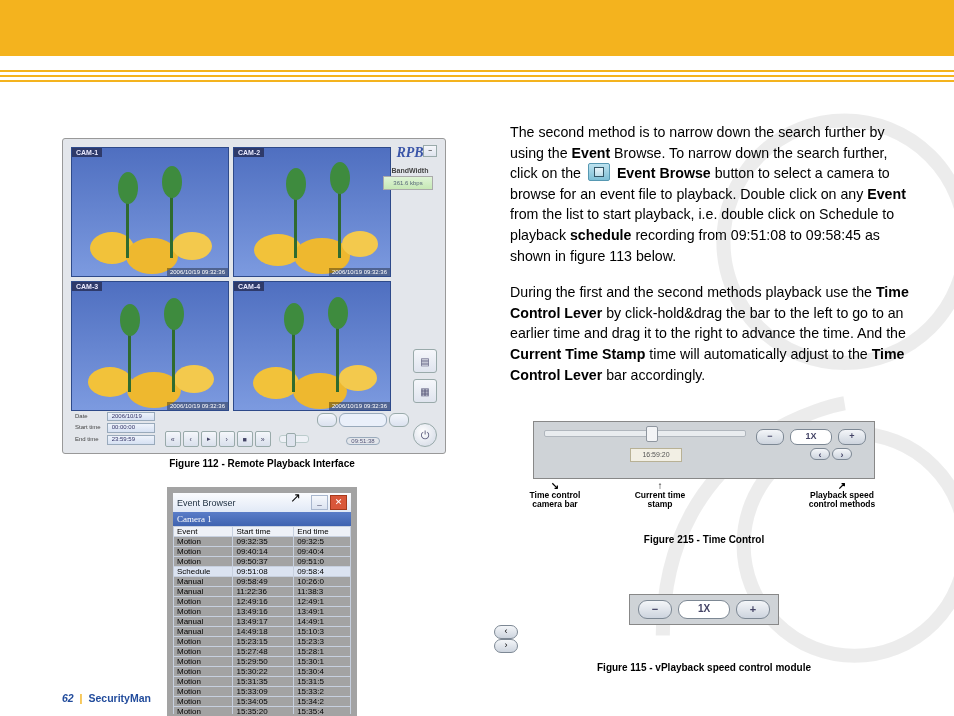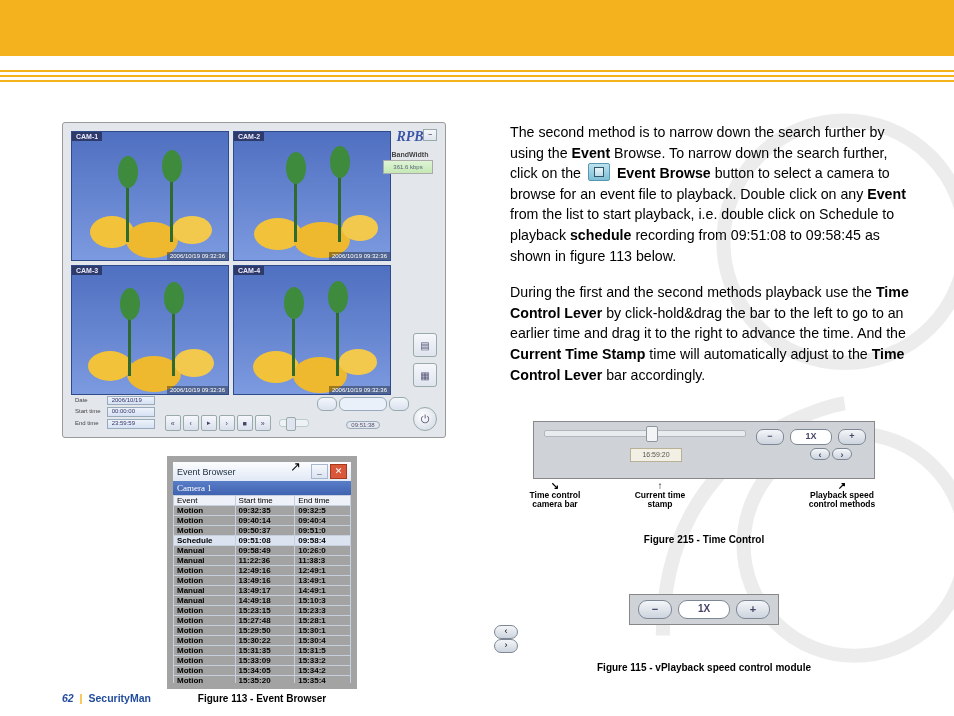--- a/index.html
+++ b/index.html
@@ -1,21 +1,21 @@
 <!DOCTYPE html>
 <html><head>
 <meta charset="utf-8">
 <style>
   html,body{margin:0;padding:0;font-family:"Myriad Pro","Segoe UI",Arial,sans-serif;background:#fff;color:#000;}
   .page{width:954px;height:716px;position:relative;overflow:hidden;}
   .top-bar{background:#f4b31e;height:56px;}
   .white-gap{height:14px;background:#fff;}
   .rule-thin{height:2px;background:#f4b31e;}
   .content{position:absolute;left:62px;right:40px;top:122px;bottom:34px;display:flex;gap:32px;}
-  .left{width:400px;flex:0 0 400px;}
+  .left{width:400px;flex:0 0 400px;margin-top:16px;}
   .right{flex:1;font-size:14.2px;line-height:1.45;}
   .right p{margin:0 0 16px 16px;}
   .bold{font-weight:700;}
   .caption{font-size:10px;font-weight:700;text-align:center;margin-top:4px;}
   
   .rpb{border:1px solid #999;background:#e3e6eb;width:382px;height:314px;position:relative;border-radius:3px;}
   .rpb-title{position:absolute;right:8px;top:6px;text-align:center;width:54px;}
   .rpb-title .t{font:italic 700 14px Georgia,serif;color:#3a55a8;}
   .rpb-title .bw{font-size:7px;color:#444;margin-top:6px;font-weight:700;}
   .rpb-title .bwbox{margin-top:2px;width:48px;height:12px;border:1px solid #aaa;background:linear-gradient(#dff4d6,#c6e8b5);font-size:6px;line-height:12px;color:#567;}
@@ -41,21 +41,21 @@
   .eb-wrap{margin-top:18px;display:flex;justify-content:center;}
   .eb{width:178px;border:6px solid #a3a3a3;background:#a3a3a3;}
   .eb-title{display:flex;align-items:center;background:linear-gradient(#fbfcfe,#e1e9f6);font-size:9px;padding:2px 4px;}
   .eb-title .name{flex:1;color:#234;}
   .eb-title .x{width:15px;height:13px;background:#d9573a;border:1px solid #a6391c;color:#fff;font-size:9px;text-align:center;line-height:12px;margin-left:2px;}
   .eb-title .m{width:15px;height:13px;background:linear-gradient(#f6f8fc,#dbe3f1);border:1px solid #a9b7ce;font-size:8px;text-align:center;line-height:12px;margin-left:2px;color:#335;}
   .eb-cursor{position:relative;}
   .eb-cursor::after{content:"↖";position:absolute;right:50px;top:-3px;font-size:13px;color:#000;transform:scaleX(-1);}
   .eb-cam{background:linear-gradient(#5a7dc8,#3f63b0);color:#fff;font-size:9px;padding:2px 4px;font-family:Liberation Serif, serif;}
   .eb-grid{font-size:8px;border-collapse:collapse;width:100%;}
-  .eb-grid th,.eb-grid td{border:1px solid #c7d0df;padding:0 3px;white-space:nowrap;overflow:hidden;font-weight:bold;}
+  .eb-grid th,.eb-grid td{border:1px solid #c7d0df;padding:0 3px;white-space:nowrap;overflow:hidden;}
   .eb-grid th{background:#eef1f7;text-align:left;font-weight:400;}
   .eb-grid td:nth-child(3){text-align:left;}
   .eb-scroll{height:188px;overflow:hidden;}
   .eb .selected td{background:#dbe3f1;}
   
   .f114{margin-top:36px;}
   .tc{width:340px;height:56px;margin:0 auto;border:1px solid #888;background:#cfd3d7;position:relative;}
   .tc .track{position:absolute;left:10px;top:8px;width:200px;height:5px;background:#e9ecef;border:1px solid #b0b6bd;border-radius:2px;}
   .tc .knob{position:absolute;left:112px;top:4px;width:10px;height:14px;background:#f3f4f6;border:1px solid #8f969f;border-radius:2px;}
   .tc .stamp{position:absolute;left:96px;top:26px;width:50px;height:12px;background:#f2efe4;border:1px solid #b8b195;font-size:7px;text-align:center;line-height:12px;color:#555;}
@@ -219,20 +219,21 @@
                 <div class="pillbtn"></div>
                 <div class="speedbox"></div>
                 <div class="pillbtn"></div>
               </div>
             <div style="font-size:6px;color:#557;border:1px solid #9ab;border-radius:6px;padding:0 4px;display:inline-block;">09:51:38</div>
           </div>
           <div class="power">⏻</div>
         </div>
         <div style="position:absolute;right:8px;top:6px;width:12px;height:10px;border:1px solid #9aa;background:linear-gradient(#f5f7fb,#dfe4ee);font-size:7px;text-align:center;line-height:9px;">−</div>
       </div>
+      <div class="caption">Figure 112  - Remote Playback Interface</div>
 
       <div class="eb-wrap">
         <div class="eb">
           <div class="eb-title eb-cursor">
             <span class="name">Event Browser</span>
             <span class="m">_</span>
             <span class="x">✕</span>
           </div>
           <div class="eb-cam">Camera 1</div>
           <div class="eb-scroll">

